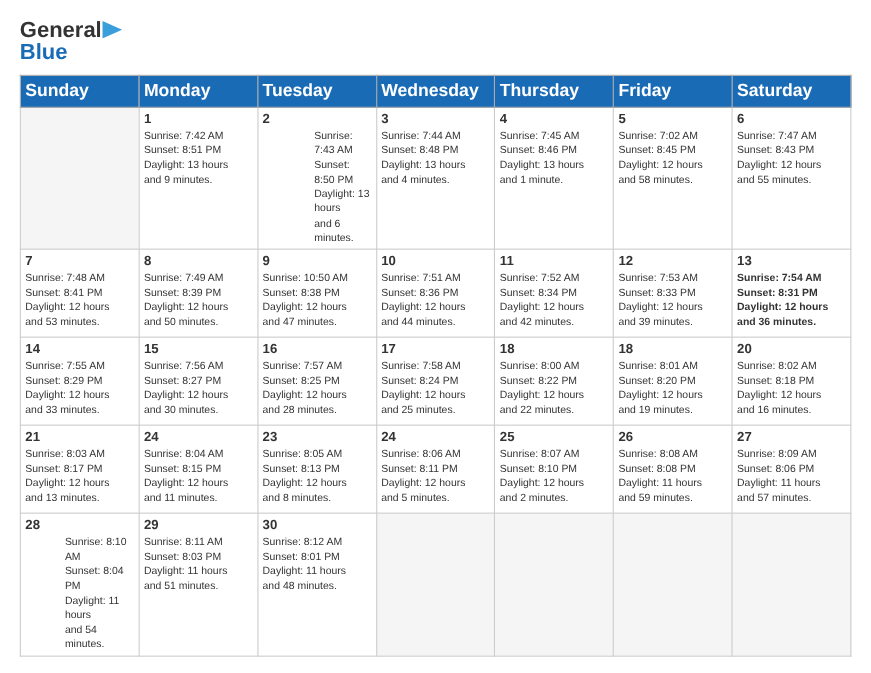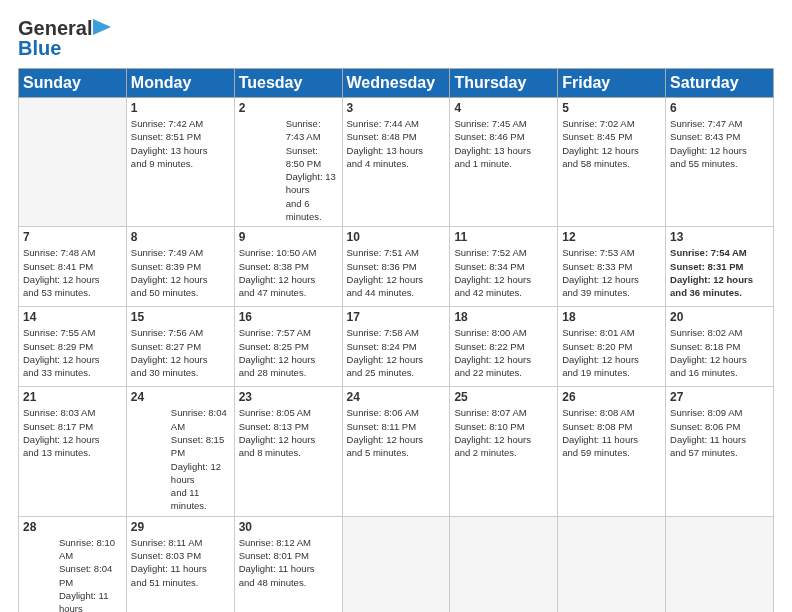--- a/index.html
+++ b/index.html
@@ -269,21 +269,21 @@
         <tr>
           <td>
             <span class="day-number">21</span>
             <div class="day-info" style="white-space: pre-line;">Sunrise: 8:03 AM
 Sunset: 8:17 PM
 Daylight: 12 hours
 and 13 minutes.</div>
           </td>
           <td>
             <span class="day-number">24</span>
-            <div class="day-info" style="white-space: pre-line; margin-left: 40px;">Sunrise: 8:04 AM
+            <div class="day-info" style="white-space: pre-line;">Sunrise: 8:04 AM
 Sunset: 8:15 PM
 Daylight: 12 hours
 and 11 minutes.</div>
           </td>
           <td>
             <span class="day-number">23</span>
             <div class="day-info" style="white-space: pre-line;">Sunrise: 8:05 AM
 Sunset: 8:13 PM
 Daylight: 12 hours
 and 8 minutes.</div>

